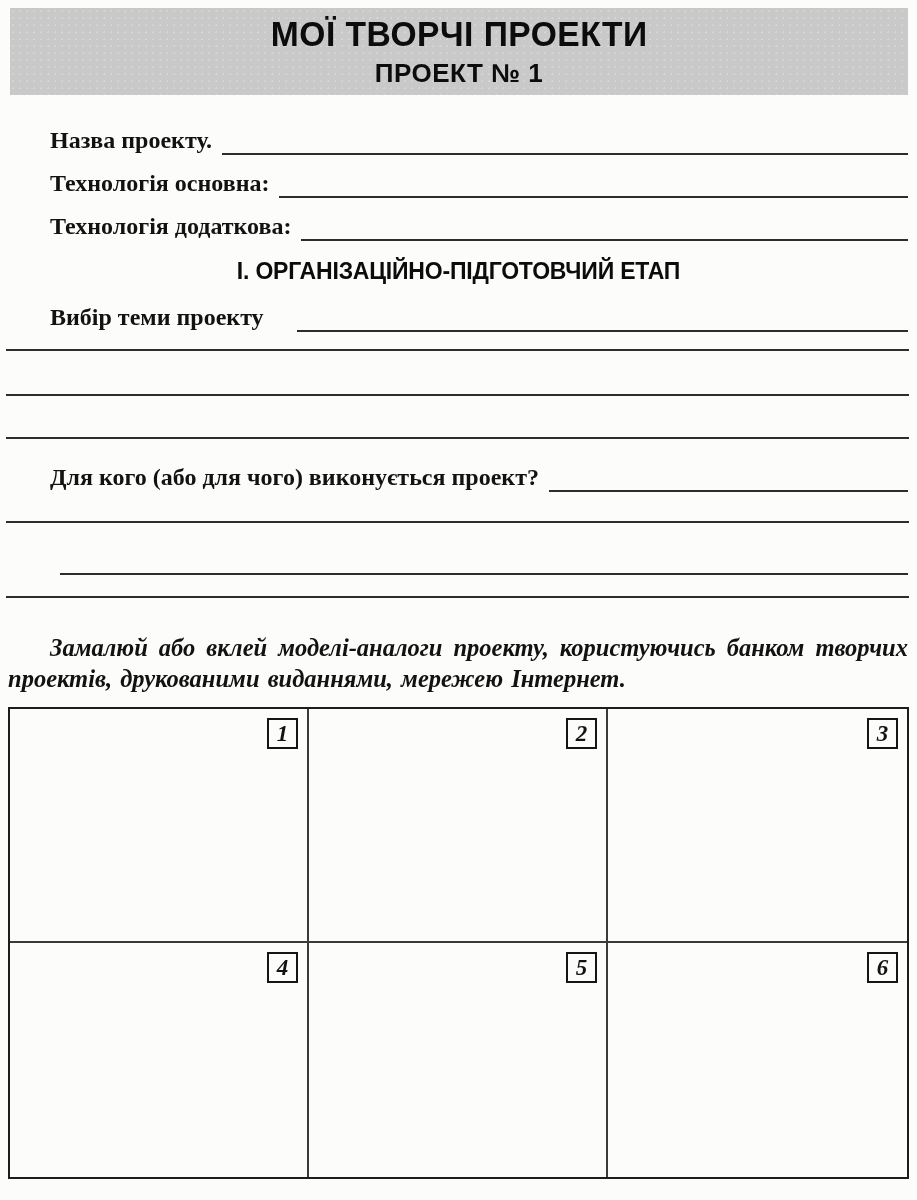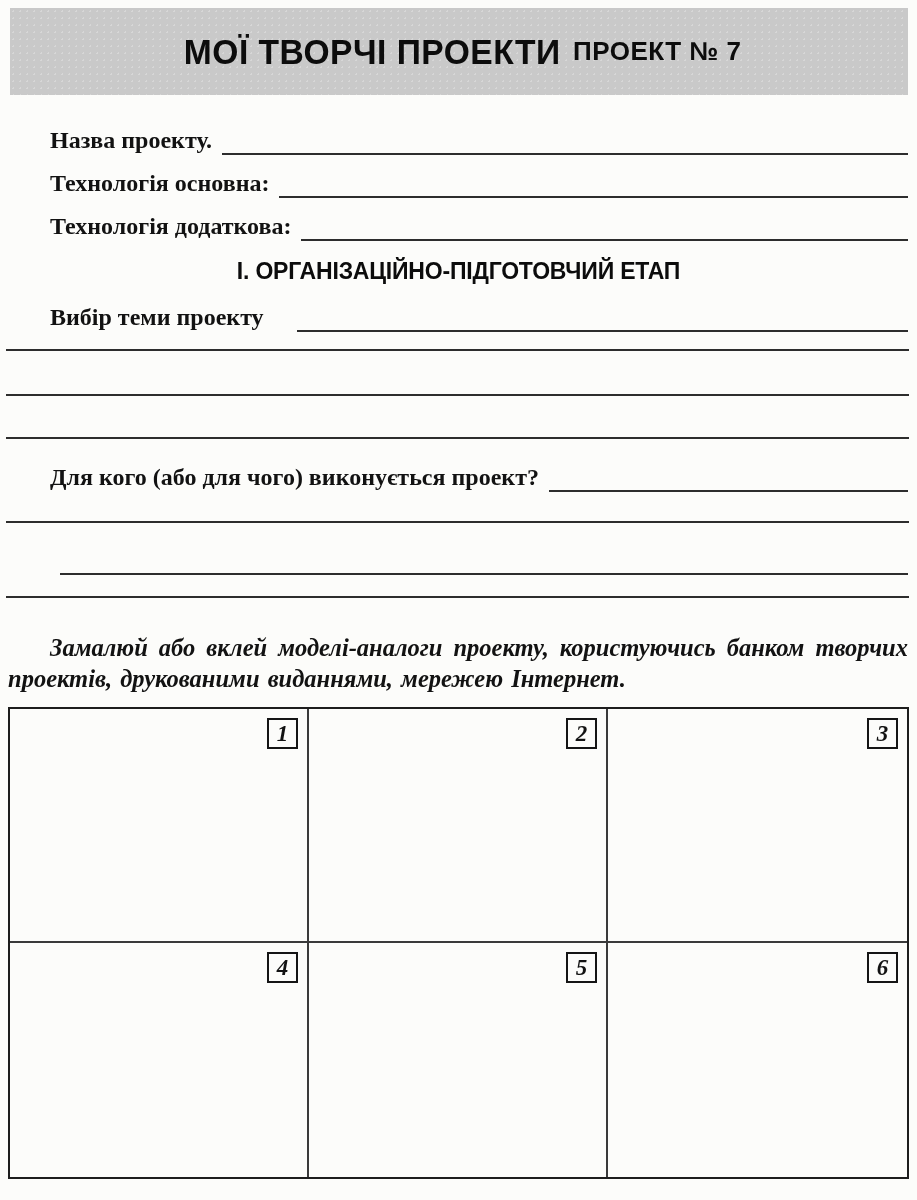--- a/index.html
+++ b/index.html
@@ -15,20 +15,21 @@
     overflow: hidden;
   }
   
   .banner {
     margin: 8px 9px 0 10px;
     height: 87px;
     background: #c9c9c9;
     background-image: radial-gradient(rgba(255,255,255,0.25) 1px, transparent 1px);
     background-size: 7px 7px;
     display: flex;
+    flex-direction: column;
     align-items: center;
     justify-content: center;
     gap: 4px;
   }
   .banner-title {
     font-family: "Liberation Sans", sans-serif;
     font-weight: 700;
     font-size: 35px;
     letter-spacing: 0.5px;
     transform: scaleX(0.96);
@@ -133,21 +134,21 @@
     background: #fcfcfa;
   }
 </style>
 </head>
 <body>
 
 <div class="page">
 
   <div class="banner">
     <div class="banner-title">МОЇ ТВОРЧІ ПРОЕКТИ</div>
-    <div class="banner-subtitle">ПРОЕКТ № 7</div>
+    <div class="banner-subtitle">ПРОЕКТ № 1</div>
   </div>
 
   <div class="field-row row-1">
     <span class="label">Назва проекту.</span>
     <span class="write-line"></span>
   </div>
 
   <div class="field-row row-2">
     <span class="label">Технологія основна:</span>
     <span class="write-line"></span>

